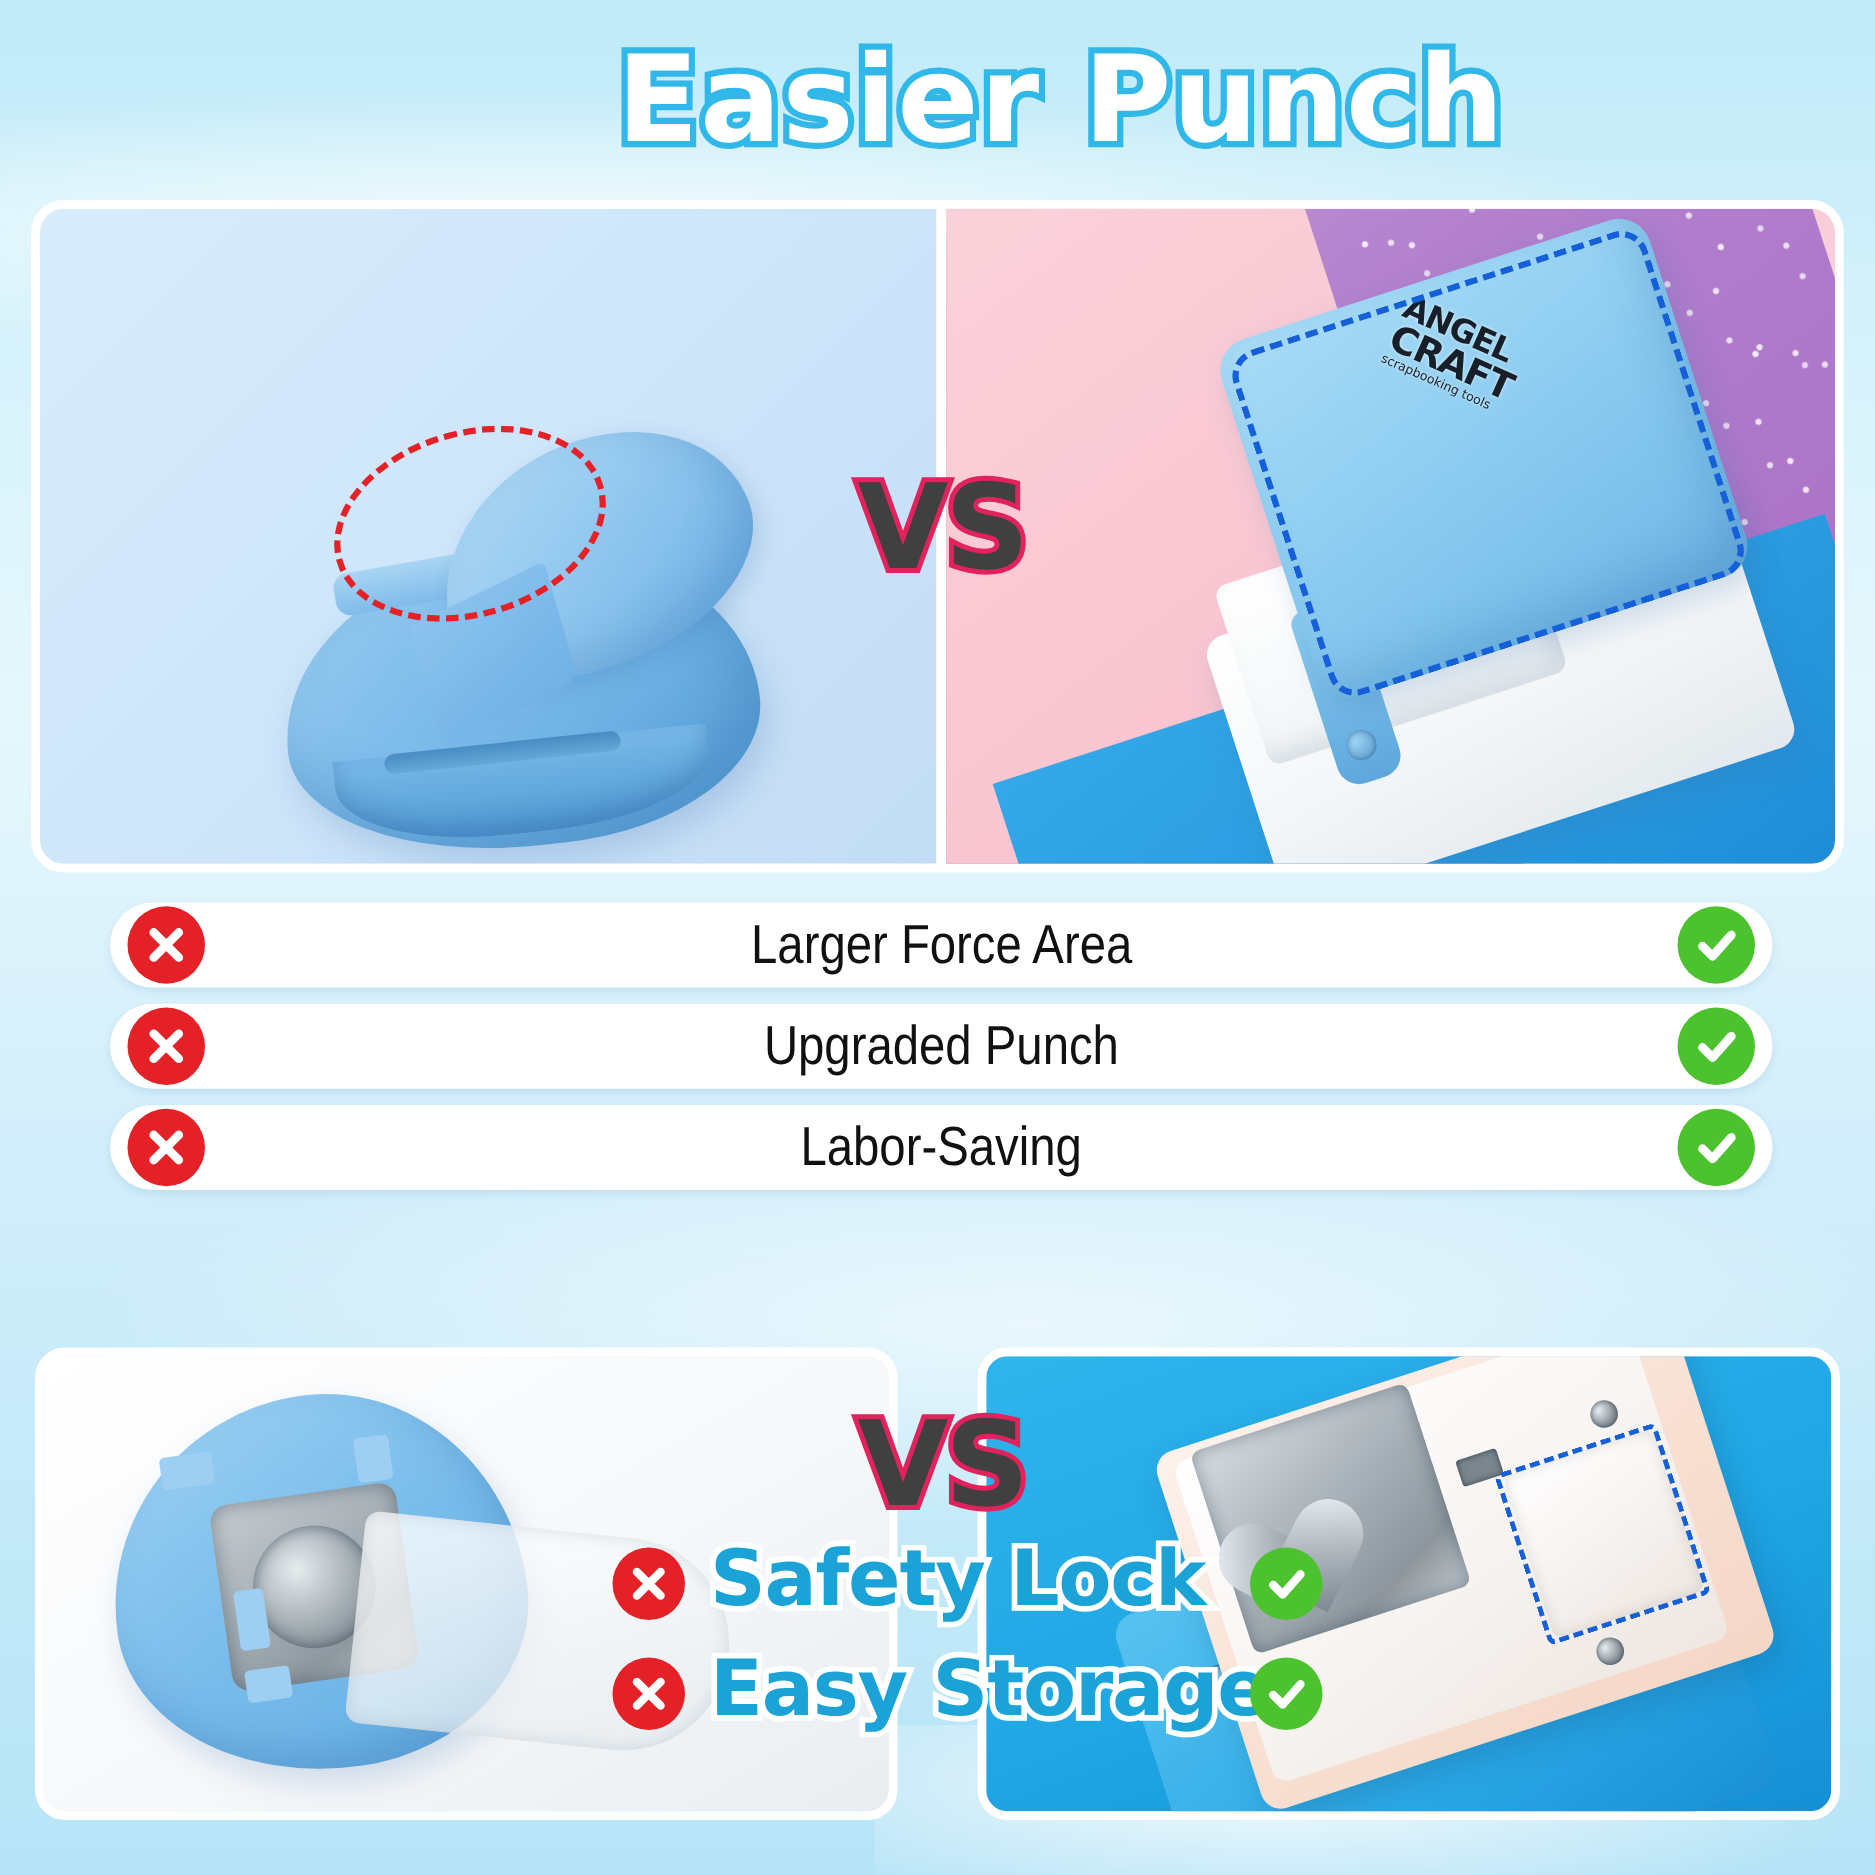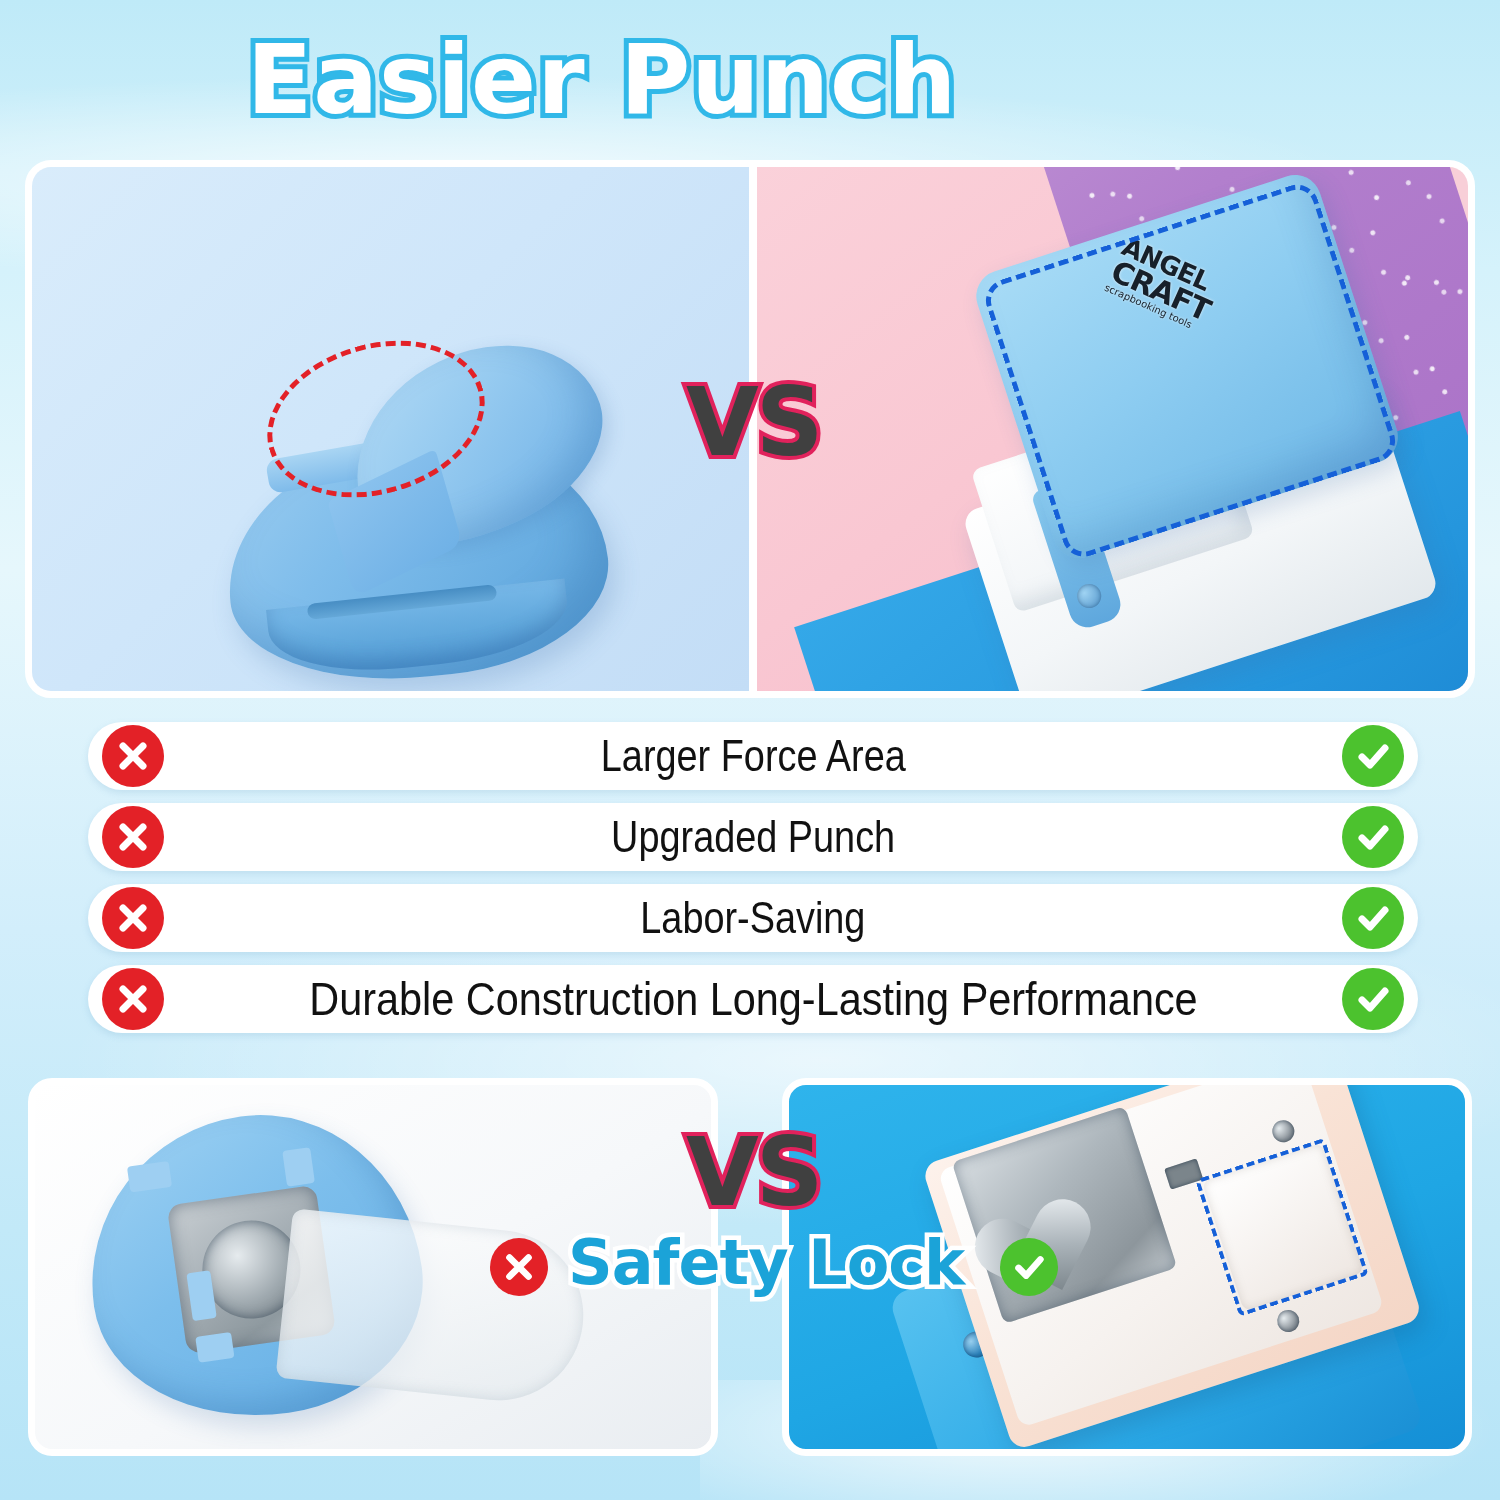--- a/index.html
+++ b/index.html
@@ -12,21 +12,21 @@
   
   .wash { position:absolute; pointer-events:none; }
   .wash.a { left:0; top:60px; width:1500px; height:240px;
     background:radial-gradient(ellipse at 30% 50%, rgba(255,255,255,.75), rgba(255,255,255,0) 62%); }
   .wash.b { left:0; top:940px; width:1500px; height:300px;
     background:radial-gradient(ellipse at 55% 40%, rgba(255,255,255,.6), rgba(255,255,255,0) 65%); }
   .wash.c { left:700px; top:1380px; width:800px; height:160px;
     background:radial-gradient(ellipse at 40% 30%, rgba(255,255,255,.8), rgba(255,255,255,0) 70%); }
 
   
-  .title-wrap { position:absolute; left:0; top:24px; width:1204px; text-align:center; }
+  .title-wrap { position:absolute; left:0; top:24px; width:1204px; text-align:right; }
   .title {
     display:inline-block;
     font-family:"DejaVu Sans", sans-serif;
     font-size:96px; font-weight:bold; letter-spacing:1px;
     color:#ffffff;
     -webkit-text-stroke:10px #31b8e8;
     paint-order:stroke fill;
     text-shadow:0 0 2px #31b8e8;
   }
 
@@ -385,33 +385,20 @@
         </svg>
     </span>
     <span class="frow-label">Labor-Saving</span>
     <span class="mark v">
       <svg viewBox="0 0 40 40">
           <path d="M9 21 L17 29 L32 12" stroke="#fff" stroke-width="7" fill="none" stroke-linecap="round" stroke-linejoin="round"></path>
         </svg>
     </span>
   </div>
 
-  <div class="frow wide">
-    <span class="mark x">
-      <svg viewBox="0 0 40 40">
-          <path d="M10 10 L30 30 M30 10 L10 30" stroke="#fff" stroke-width="7" stroke-linecap="round"></path>
-        </svg>
-    </span>
-    <span class="frow-label">Durable Construction Long-Lasting Performance</span>
-    <span class="mark v">
-      <svg viewBox="0 0 40 40">
-          <path d="M9 21 L17 29 L32 12" stroke="#fff" stroke-width="7" fill="none" stroke-linecap="round" stroke-linejoin="round"></path>
-        </svg>
-    </span>
-  </div>
 </div>
 
 <div class="bot-left">
   <div class="ou">
     <div class="ou-body"></div>
     <div class="ou-rib ou-r1"></div>
     <div class="ou-rib ou-r3"></div>
     <div class="ou-cavity"></div>
     <div class="ou-die"></div>
     <div class="ou-rib ou-r2"></div>
@@ -445,13 +432,26 @@
           <path d="M10 10 L30 30 M30 10 L10 30" stroke="#fff" stroke-width="7" stroke-linecap="round"></path>
         </svg>
     </span>
     <span class="btext">Safety Lock</span>
     <span class="bmark v">
       <svg viewBox="0 0 40 40">
           <path d="M9 21 L17 29 L32 12" stroke="#fff" stroke-width="7" fill="none" stroke-linecap="round" stroke-linejoin="round"></path>
         </svg>
     </span>
   </div>
+  <div class="bfrow">
+    <span class="bmark x">
+      <svg viewBox="0 0 40 40">
+          <path d="M10 10 L30 30 M30 10 L10 30" stroke="#fff" stroke-width="7" stroke-linecap="round"></path>
+        </svg>
+    </span>
+    <span class="btext">Easy Storage</span>
+    <span class="bmark v">
+      <svg viewBox="0 0 40 40">
+          <path d="M9 21 L17 29 L32 12" stroke="#fff" stroke-width="7" fill="none" stroke-linecap="round" stroke-linejoin="round"></path>
+        </svg>
+    </span>
+  </div>
 </div>
 
 </body></html>

